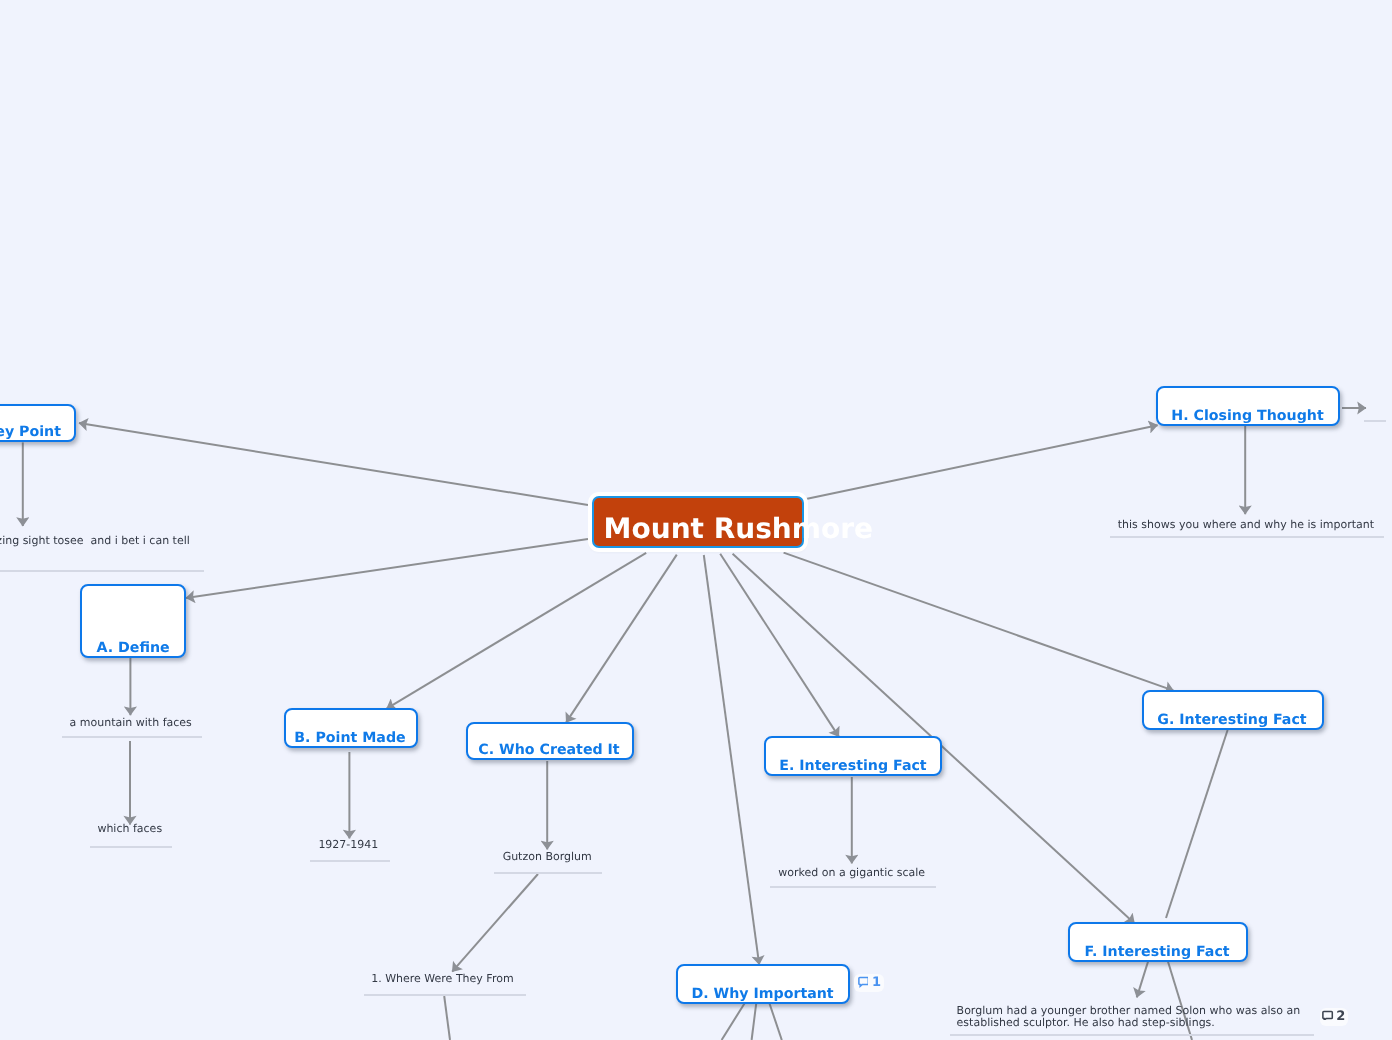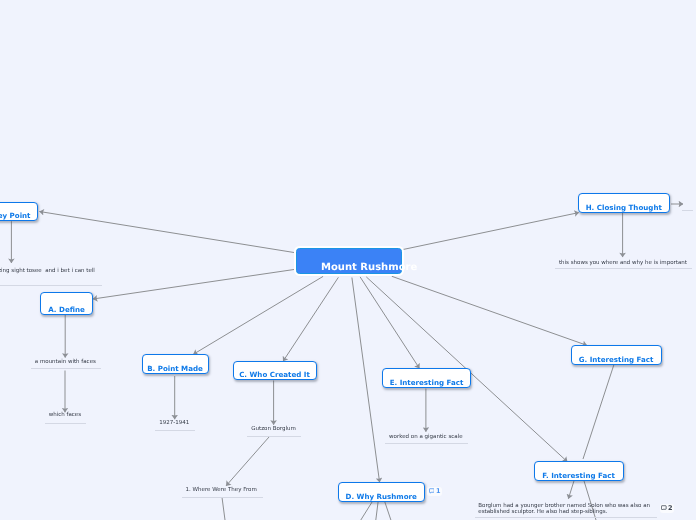--- a/index.html
+++ b/index.html
@@ -5,21 +5,21 @@
   html,body{margin:0;padding:0;}
   body{width:696px;height:520px;overflow:hidden;background:#f0f3fd;
        font-family:"DejaVu Sans",sans-serif;-webkit-font-smoothing:antialiased;text-rendering:geometricPrecision;}
   #canvas{position:relative;width:696px;height:520px;}
   svg.links{position:absolute;left:0;top:0;width:696px;height:520px;pointer-events:none;}
   .node{position:absolute;box-sizing:border-box;border:1.6px solid #0d78ea;
         border-radius:4px;background:#fff;color:#0f7ae8;font-weight:bold;
         display:flex;align-items:flex-end;justify-content:center;padding-top:3.2px;
         font-size:7.1px;white-space:nowrap;
         box-shadow:1px 1.5px 2.2px rgba(60,70,90,.38);}
-  .node.root{padding-top:4px;background:#3b82f6;border-color:#1a95e5;color:#fff;font-size:10px;
+  .node.root{padding-top:4px;background:#c2410c;border-color:#1a95e5;color:#fff;font-size:14px;
         border-radius:3.5px;box-shadow:0 0 0 2px #fff, 0 1px 2px rgba(70,80,100,.22);padding-left:40px;}
   .leaf{position:absolute;font-size:5.5px;color:#333945;
         text-align:center;line-height:6.5px;}
   .leaf .t{display:block;white-space:pre;}
   .leaf.wrap .t{white-space:normal;text-align:left;}
   .leaf .rule{position:absolute;left:0;right:0;height:1px;background:#d4d8e4;}
   .badge{position:absolute;display:flex;align-items:flex-start;gap:1.5px;
          background:#fafbfe;border-radius:3px;padding:1px 1.5px;}
   .badge .num{font-size:6.5px;color:#1177dd;font-weight:bold;line-height:7px;}
 </style>
@@ -61,40 +61,40 @@
     </svg>
     <div class="node root" style="left: 296.3px; top: 247.9px; width: 105.7px; height: 26px;">
       <span>Mount Rushmore</span>
     </div>
     <div class="node" style="left: -15.3px; top: 201.5px; width: 53.4px; height: 19.7px;">
       <span>Key Point</span>
     </div>
     <div class="node" style="left: 578px; top: 192.5px; width: 91.5px; height: 20.5px;">
       <span>H. Closing Thought</span>
     </div>
-    <div class="node" style="left: 40.3px; top: 292px; width: 52.5px; height: 23px;">
+    <div class="node" style="left: 40.3px; top: 292px; width: 52.5px; height: 37px;">
       <span>A. Define</span>
     </div>
     <div class="node" style="left: 141.5px; top: 354px; width: 67px; height: 20px;">
       <span>B. Point Made</span>
     </div>
     <div class="node" style="left: 382px; top: 368px; width: 89px; height: 20px;">
       <span>E. Interesting Fact</span>
     </div>
     <div class="node" style="left: 232.5px; top: 360.5px; width: 84px; height: 19.5px;">
       <span>C. Who Created It</span>
     </div>
     <div class="node" style="left: 533.5px; top: 461px; width: 90px; height: 20px;">
       <span>F. Interesting Fact</span>
     </div>
     <div class="node" style="left: 570.5px; top: 345px; width: 91px; height: 20px;">
       <span>G. Interesting Fact</span>
     </div>
     <div class="node" style="left: 337.5px; top: 482px; width: 87.5px; height: 20px;">
-      <span>D. Why Rushmore</span>
+      <span>D. Why Important</span>
     </div>
     <div class="badge" style="left: 427.4px; top: 487.3px;">
       <svg viewBox="0 0 17.2 17.6" width="5.6" height="5.6">
         <path d="M2.6 2.3 h12 a1.4 1.4 0 0 1 1.4 1.4 v8.4 a1.4 1.4 0 0 1 -1.4 1.4 h-8.4 l-3 2.6 v-2.6 h-0.6 a1.4 1.4 0 0 1 -1.4 -1.4 v-8.4 a1.4 1.4 0 0 1 1.4 -1.4 z" fill="none" stroke="#4a93f0" stroke-width="2.4"></path>
       </svg>
       <span class="num" style="color: rgb(74, 147, 240);">1</span>
     </div>
     <div class="badge" style="left: 659.5px; top: 503.5px;">
       <svg viewBox="0 0 17.2 17.6" width="5.6" height="5.6">
         <path d="M2.6 2.3 h12 a1.4 1.4 0 0 1 1.4 1.4 v8.4 a1.4 1.4 0 0 1 -1.4 1.4 h-8.4 l-3 2.6 v-2.6 h-0.6 a1.4 1.4 0 0 1 -1.4 -1.4 v-8.4 a1.4 1.4 0 0 1 1.4 -1.4 z" fill="none" stroke="#3d4450" stroke-width="2.4"></path>

